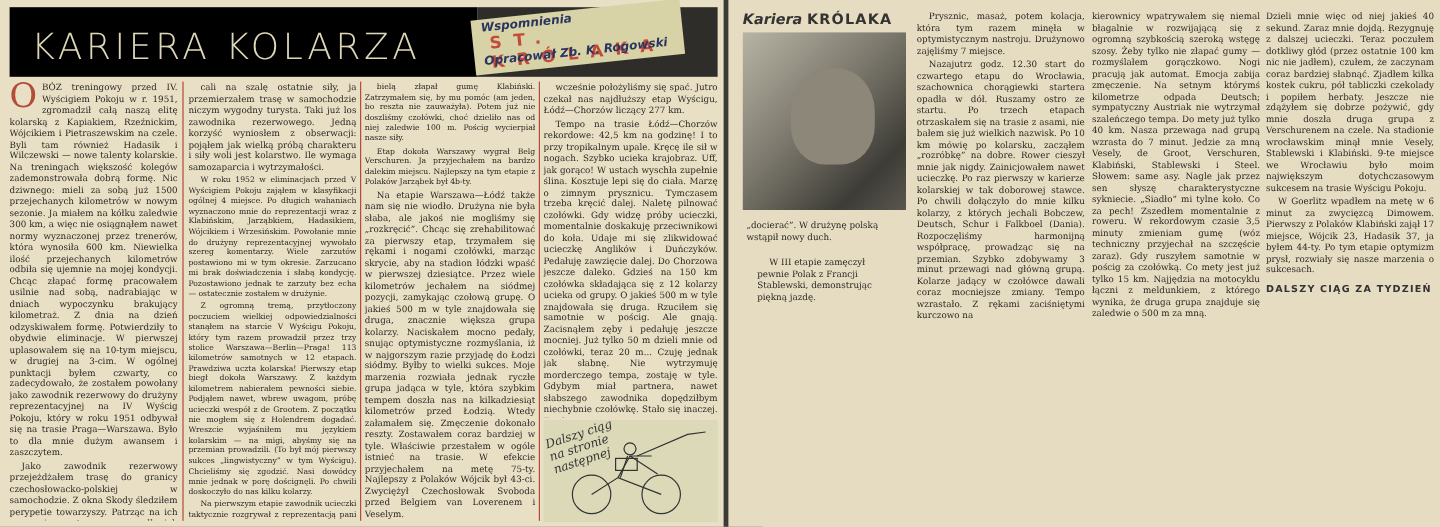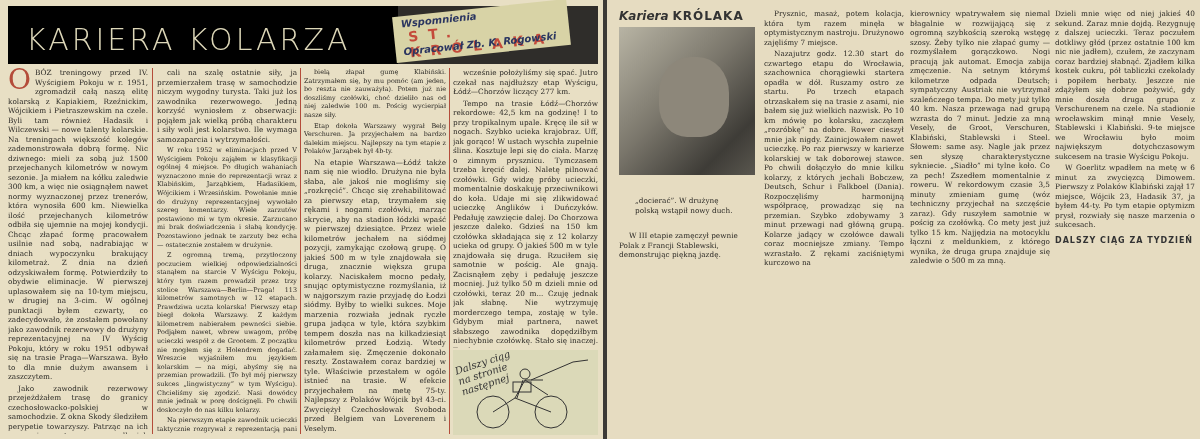--- a/index.html
+++ b/index.html
@@ -88,22 +88,22 @@
 
 <div class="page right">
   <div class="rt-title">
     <i>Kariera</i>
     <b>KRÓLAKA</b>
   </div>
   <div class="photo">
     <div class="head"></div>
   </div>
   <div class="caption">
-    <p style="margin:16px">„docierać”. W drużynę polską wstąpił nowy duch.</p>
-    <p style="margin:0;text-indent:10px">W III etapie zamęczył pewnie Polak z Francji Stablewski, demonstrując piękną jazdę.</p>
+    <p style="margin:3px">„docierać”. W drużynę polską wstąpił nowy duch.</p>
+    <p style="margin:12px;text-indent:10px">W III etapie zamęczył pewnie Polak z Francji Stablewski, demonstrując piękną jazdę.</p>
   </div>
 
   <div class="col" style="left:157px;top:9px;width:140px;height:425px;">
     <p>Prysznic, masaż, potem kolacja, która tym razem minęła w optymistycznym nastroju. Drużynowo zajęliśmy 7 miejsce.</p>
     <p>Nazajutrz godz. 12.30 start do czwartego etapu do Wrocławia, szachownica chorągiewki startera opadła w dół. Ruszamy ostro ze startu. Po trzech etapach otrzaskałem się na trasie z asami, nie bałem się już wielkich nazwisk. Po 10 km mówię po kolarsku, zacząłem „rozróbkę” na dobre. Rower cieszył mnie jak nigdy. Zainicjowałem nawet ucieczkę. Po raz pierwszy w karierze kolarskiej w tak doborowej stawce. Po chwili dołączyło do mnie kilku kolarzy, z których jechali Bobczew, Deutsch, Schur i Falkboel (Dania). Rozpoczęliśmy harmonijną współpracę, prowadząc się na przemian. Szybko zdobywamy 3 minut przewagi nad główną grupą. Kolarze jadący w czołówce dawali coraz mocniejsze zmiany. Tempo wzrastało. Z rękami zaciśniętymi kurczowo na</p>
   </div>
   <div class="col" style="left:303px;top:9px;width:140px;height:425px;">
     <p style="text-indent:0">kierownicy wpatrywałem się niemal błagalnie w rozwijającą się z ogromną szybkością szeroką wstęgę szosy. Żeby tylko nie złapać gumy — rozmyślałem gorączkowo. Nogi pracują jak automat. Emocja zabija zmęczenie. Na setnym którymś kilometrze odpada Deutsch; sympatyczny Austriak nie wytrzymał szaleńczego tempa. Do mety już tylko 40 km. Nasza przewaga nad grupą wzrasta do 7 minut. Jedzie za mną Vesely, de Groot, Verschuren, Klabiński, Stablewski i Steel. Słowem: same asy. Nagle jak przez sen słyszę charakterystyczne sykniecie. „Siadło” mi tylne koło. Co za pech! Zszedłem momentalnie z roweru. W rekordowym czasie 3,5 minuty zmieniam gumę (wóz techniczny przyjechał na szczęście zaraz). Gdy ruszyłem samotnie w pościg za czołówką. Co mety jest już tylko 15 km. Najjędzia na motocyklu łączni z meldunkiem, z którego wynika, że druga grupa znajduje się zaledwie o 500 m za mną.</p>
   </div>
   <div class="col" style="left:448px;top:9px;width:140px;height:425px;">

